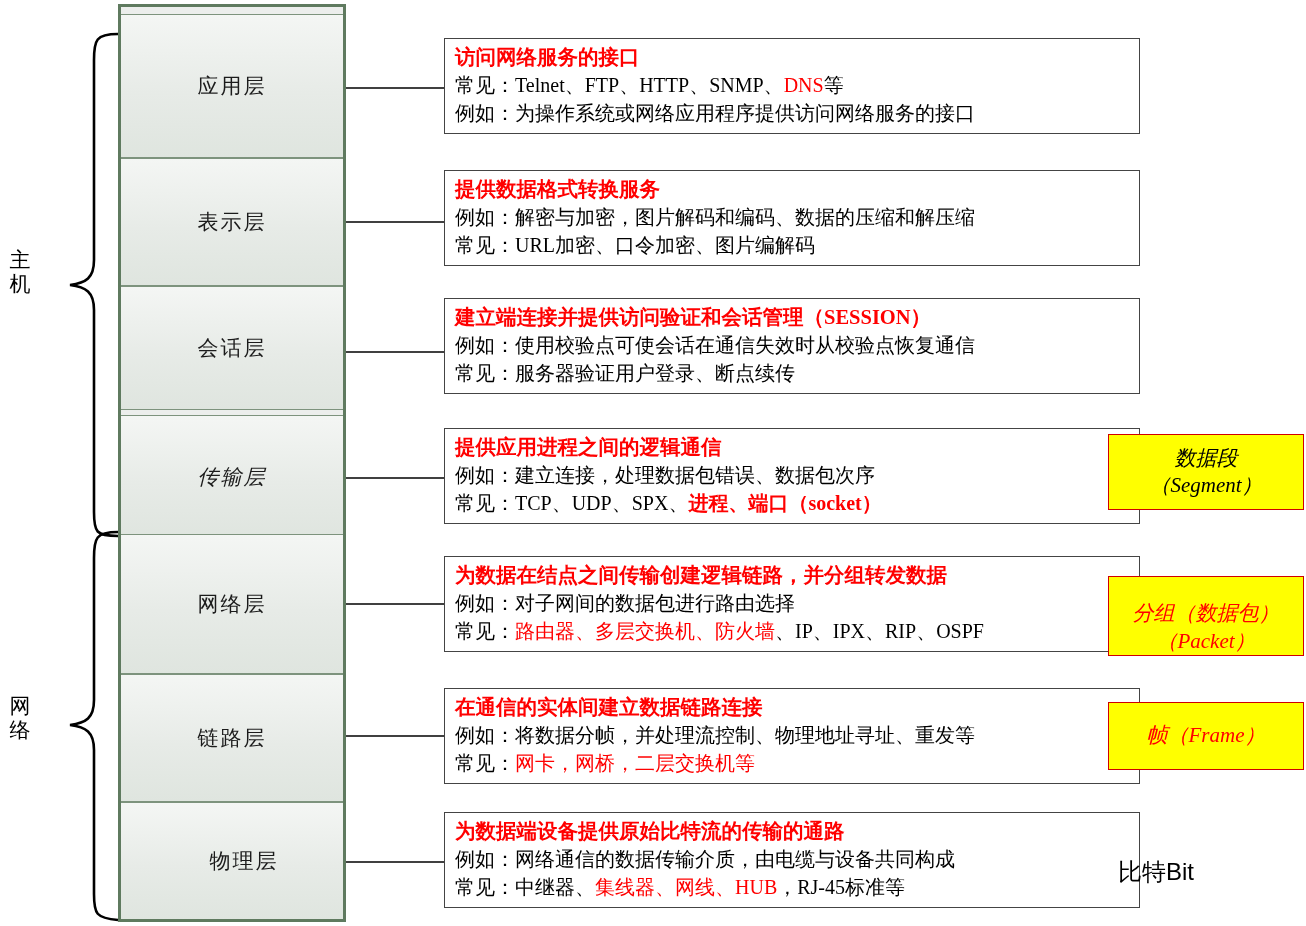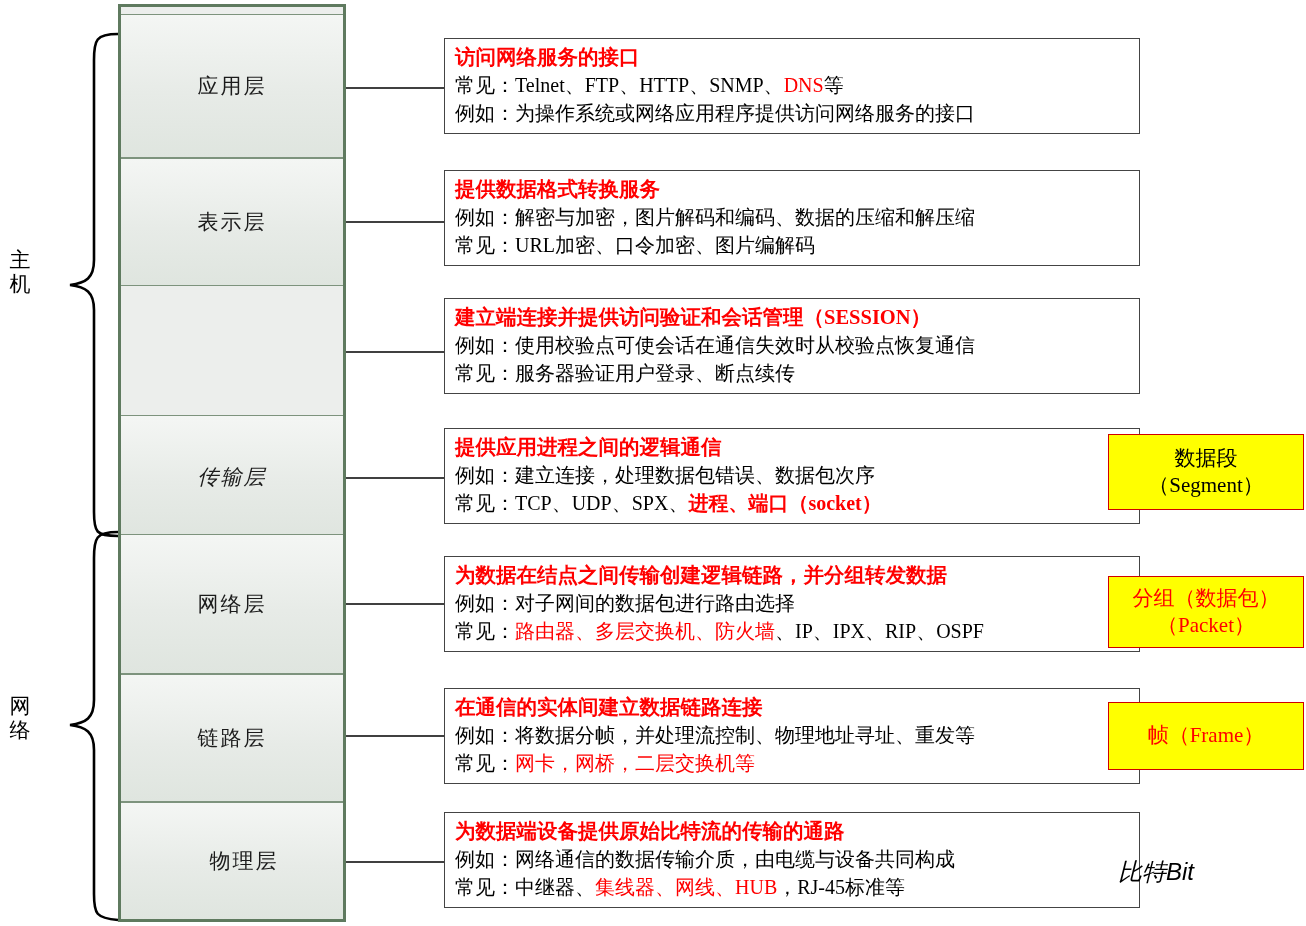--- a/index.html
+++ b/index.html
@@ -90,29 +90,29 @@
     width:196px;
     box-sizing:border-box;
     background:#ffff00;
     border:1.5px solid #d00000;
     color:#000;
     font-size:21px;
     text-align:center;
     display:flex;flex-direction:column;align-items:center;justify-content:center;
     line-height:1.3;
     white-space:nowrap;
+    font-style:italic;
   }
   .pdu.red-text{color:#ff0000;}
   .pdu-plain{
     position:absolute;
     left:1118px;
     font-family:"Liberation Sans", sans-serif;
     font-size:24px;
     color:#000;
-    font-style:italic;
   }
 
   
 </style>
 </head>
 <body>
 
 <div id="canvas">
 
   <svg class="brace" style="left:56px;top:30px;" width="66" height="510" viewBox="0 0 66 510">
@@ -125,20 +125,23 @@
   <div class="group-label" id="group-host">主机</div>
   <div class="group-label" id="group-net">网络</div>
 
   <div class="stack"></div>
 
   <div class="layer" style="top:14px;height:144px;">
     <span>应用层</span>
   </div>
   <div class="layer" style="top:158px;height:128px;">
     <span>表示层</span>
+  </div>
+  <div class="layer" style="top:286px;height:124px;">
+    <span>会话层</span>
   </div>
   <div class="layer" style="top:415px;height:124px;font-style:italic;">
     <span>传输层</span>
   </div>
   <div class="layer" style="top:534px;height:140px;">
     <span>网络层</span>
   </div>
   <div class="layer" style="top:674px;height:128px;">
     <span>链路层</span>
   </div>
@@ -225,21 +228,21 @@
     <div class="row">
       <span class="lbl">常见：</span><span>中继器、<span class="red">集线器、网线、HUB</span>，RJ-45标准等</span>
     </div>
   </div>
 
   <div class="pdu" style="top:434px;height:76px;">
     <span>数据段</span>
     <span>（Segment）</span>
   </div>
 
-  <div class="pdu red-text" style="top:576px;height:72px;">
+  <div class="pdu red-text" style="top:576px;height:80px;justify-content:flex-end;">
     <span>分组（数据包）</span>
     <span>（Packet）</span>
   </div>
 
   <div class="pdu red-text" style="top:702px;height:68px;">
     <span>帧（Frame）</span>
   </div>
 
   <div class="pdu-plain" style="top:856px;">
     <span>比特Bit</span>

